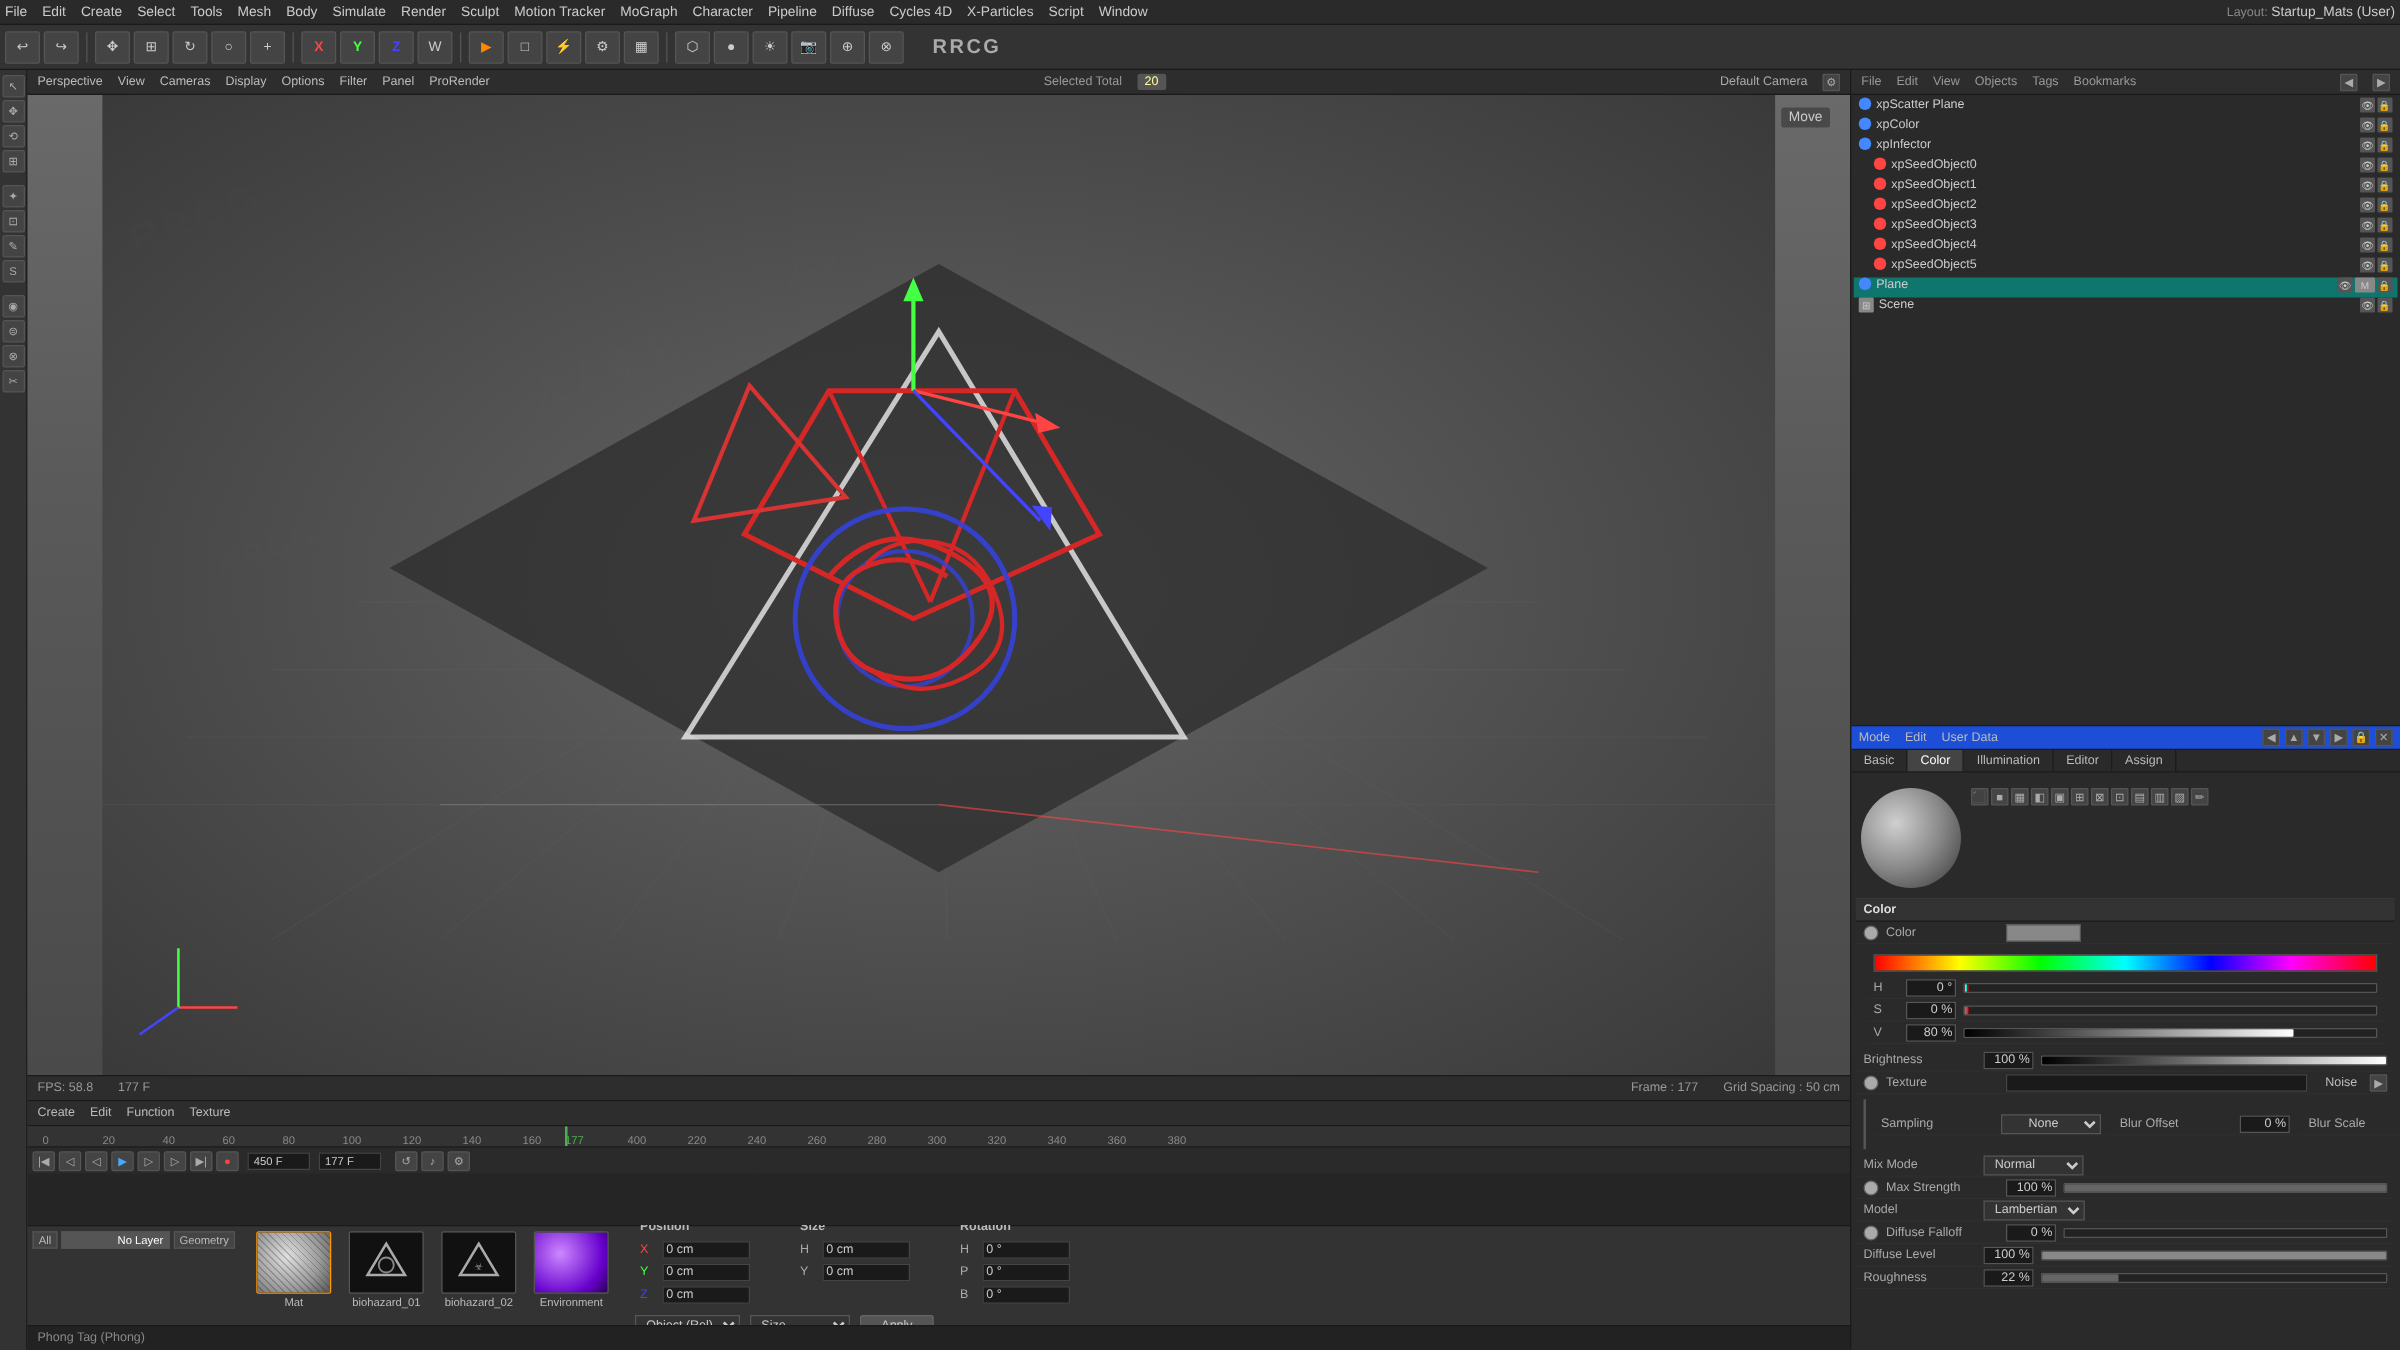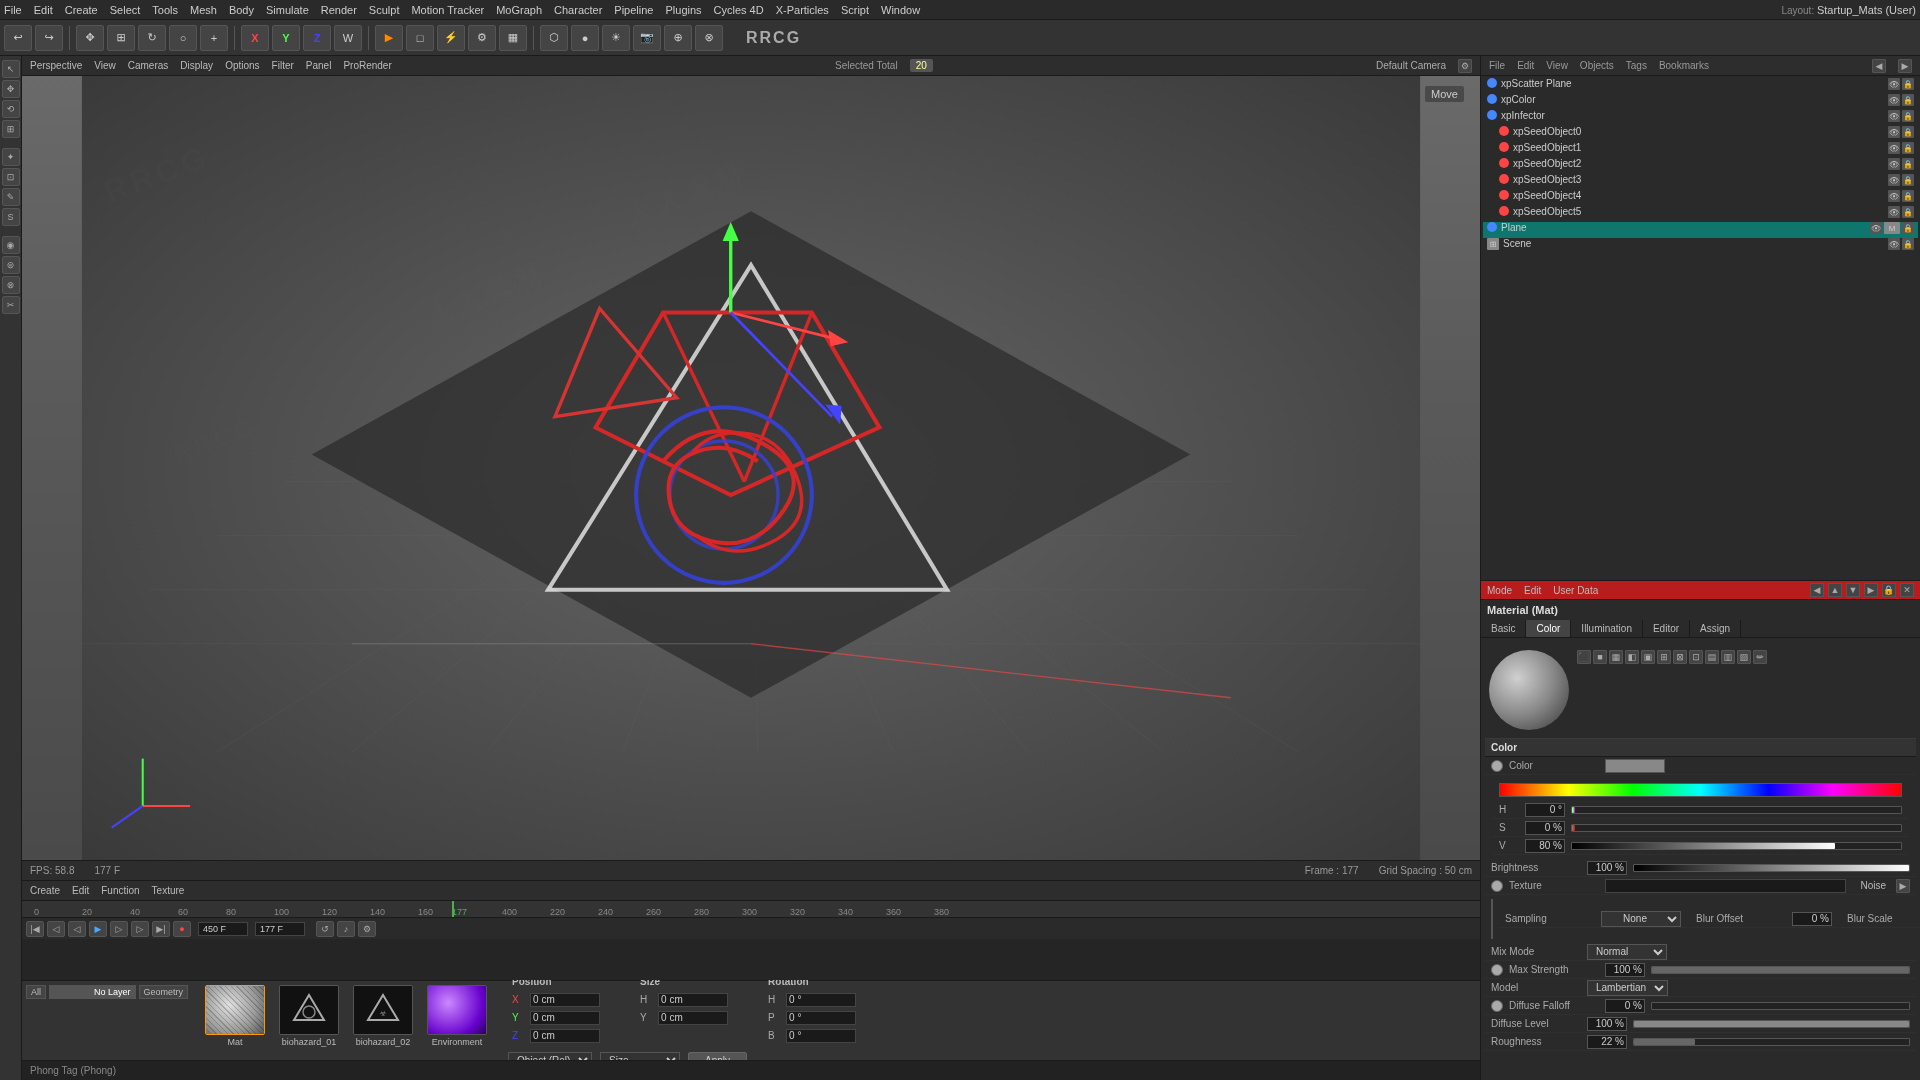--- a/index.html
+++ b/index.html
@@ -267,21 +267,21 @@
   <span>Tools</span>
   <span>Mesh</span>
   <span>Body</span>
   <span>Simulate</span>
   <span>Render</span>
   <span>Sculpt</span>
   <span>Motion Tracker</span>
   <span>MoGraph</span>
   <span>Character</span>
   <span>Pipeline</span>
-  <span>Plugins</span>
+  <span>Diffuse</span>
   <span>Cycles 4D</span>
   <span>X-Particles</span>
   <span>Script</span>
   <span>Window</span>
   <span style="margin-left:auto; color:#888; font-size:10px;">Layout: <span>Startup_Mats (User)</span></span>
 </div>
 
 <div id="toolbar">
   <div class="tool-btn">↩</div>
   <div class="tool-btn">↪</div>
@@ -713,37 +713,34 @@
         <span>Scene</span>
         <div class="obj-icons">
           <div class="obj-icon">👁</div>
           <div class="obj-icon">🔒</div>
         </div>
       </div>
     </div>
 
     <div id="props-panel">
 
-      <div style="height:20px; background:#b91c1c; display:flex; align-items:center; padding:0 6px; gap:12px; border-bottom:1px solid #1a1a1a; border-top:1px solid #1a1a1a;">
+      <div style="height:20px; background:#1d4ed8; display:flex; align-items:center; padding:0 6px; gap:12px; border-bottom:1px solid #1a1a1a; border-top:1px solid #1a1a1a;">
         <span style="font-size:10px; color:#bbb; cursor:pointer;">Mode</span>
         <span style="font-size:10px; color:#bbb; cursor:pointer;">Edit</span>
         <span style="font-size:10px; color:#bbb; cursor:pointer;">User Data</span>
         <div class="props-nav" style="margin-left:auto;">
           <div class="props-nav-btn">◀</div>
           <div class="props-nav-btn">▲</div>
           <div class="props-nav-btn">▼</div>
           <div class="props-nav-btn">▶</div>
           <div class="props-nav-btn">🔒</div>
           <div class="props-nav-btn">✕</div>
         </div>
       </div>
 
-      <div class="material-title">
-        <span>Material (Mat)</span>
-      </div>
 
       <div class="mat-tabs-row">
         <div class="mat-tab">Basic</div>
         <div class="mat-tab active">Color</div>
         <div class="mat-tab">Illumination</div>
         <div class="mat-tab">Editor</div>
         <div class="mat-tab">Assign</div>
       </div>
 
       <div id="props-content">

